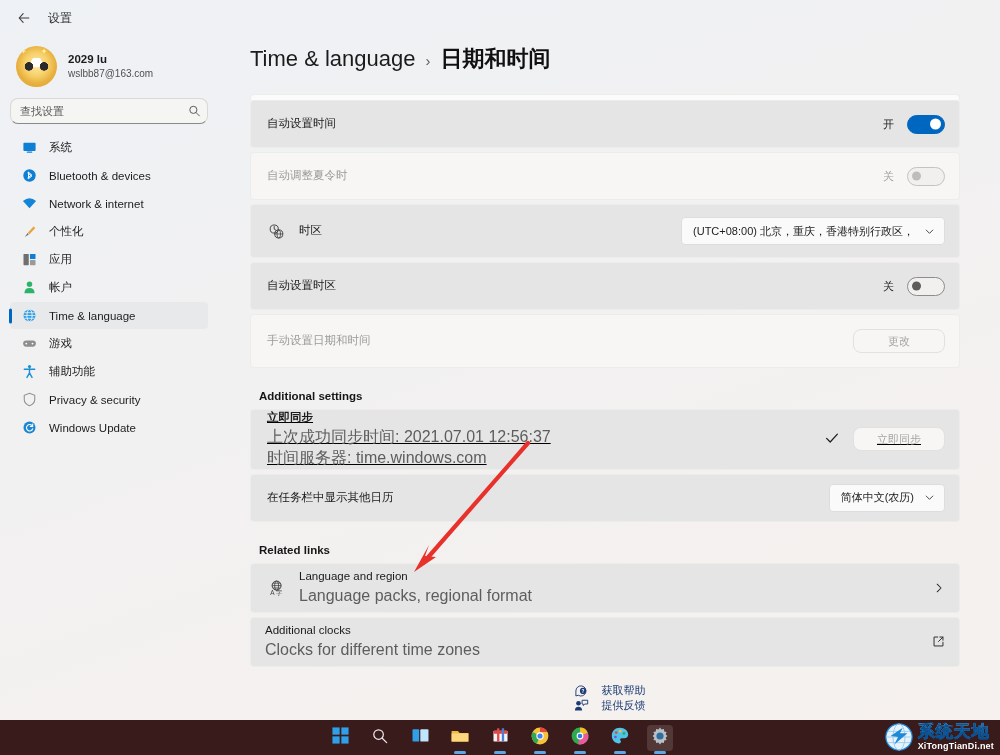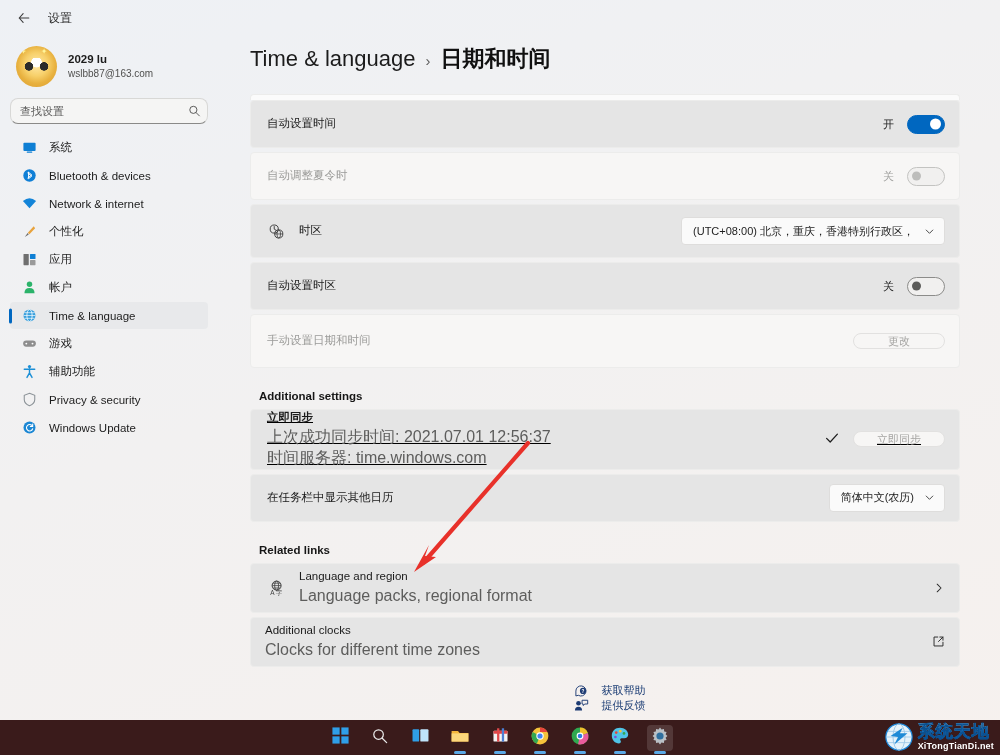--- a/index.html
+++ b/index.html
@@ -125,21 +125,21 @@
   .toggle.off.disabled::after { background: #bdbdbb; }
 
   .dropdown {
     height: 28px; border: 1px solid #dedddc; border-radius: 4px; background: #fafafa;
     display: flex; align-items: center; gap: 10px; padding: 0 9px 0 11px; cursor: pointer;
     font-size: 11px; color: #1d1d1d; white-space: nowrap;
   }
   .dropdown .chev { color: #444; display: flex; }
 
   .btn {
-    height: 16px; min-width: 92px; border: 1px solid #e2e1e0; border-radius: 8px;
+    height: 24px; min-width: 92px; border: 1px solid #e2e1e0; border-radius: 8px;
     background: #f7f6f5; font-size: 11px; color: #a6a5a3; cursor: default;
     font-family: inherit; display: flex; align-items: center; justify-content: center;
   }
   .check { color: #1d1d1d; font-size: 15px; line-height: 1; }
 
   .section-head { font-size: 11.5px; font-weight: 700; color: #161616; margin: 22px 0 7px 9px; }
 
   .chev-right { color: #2d2d2d; display: flex; }
   .extlink { color: #2d2d2d; display: flex; }
 

